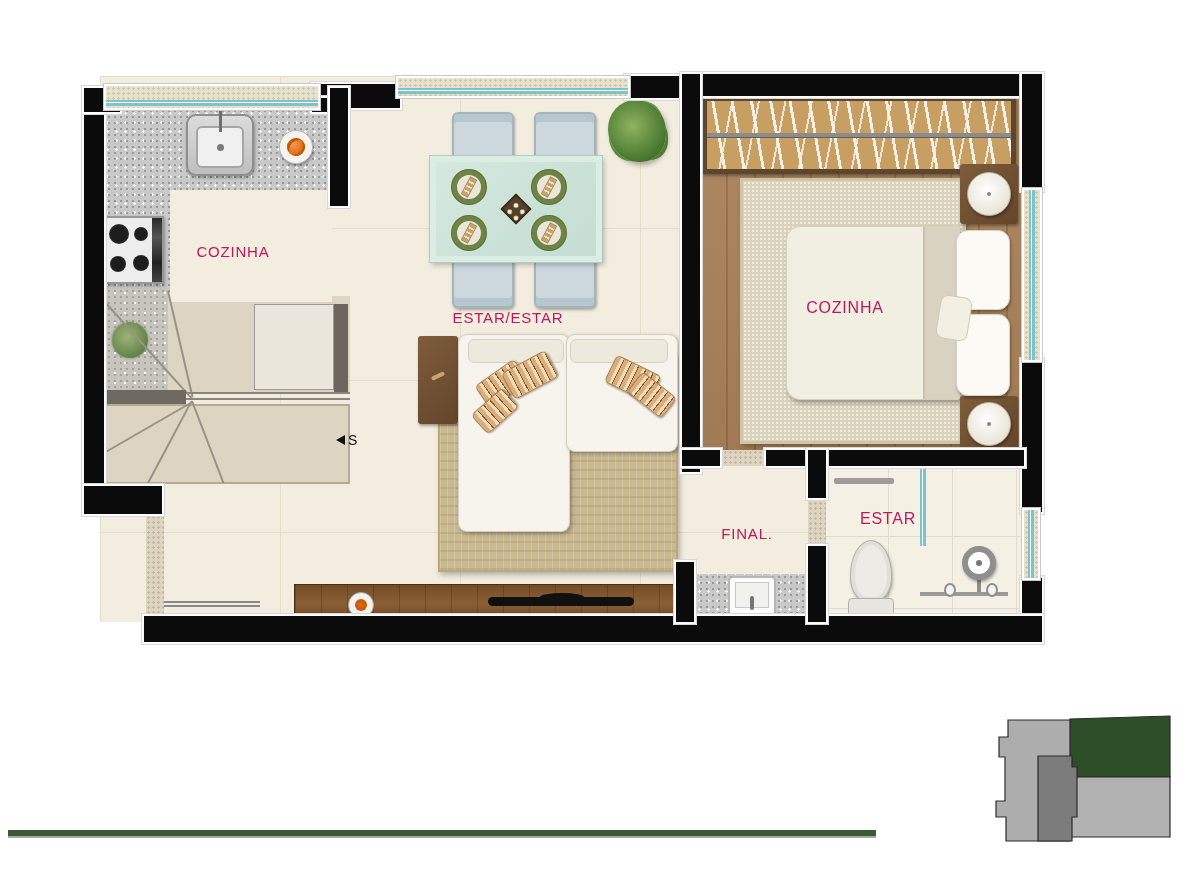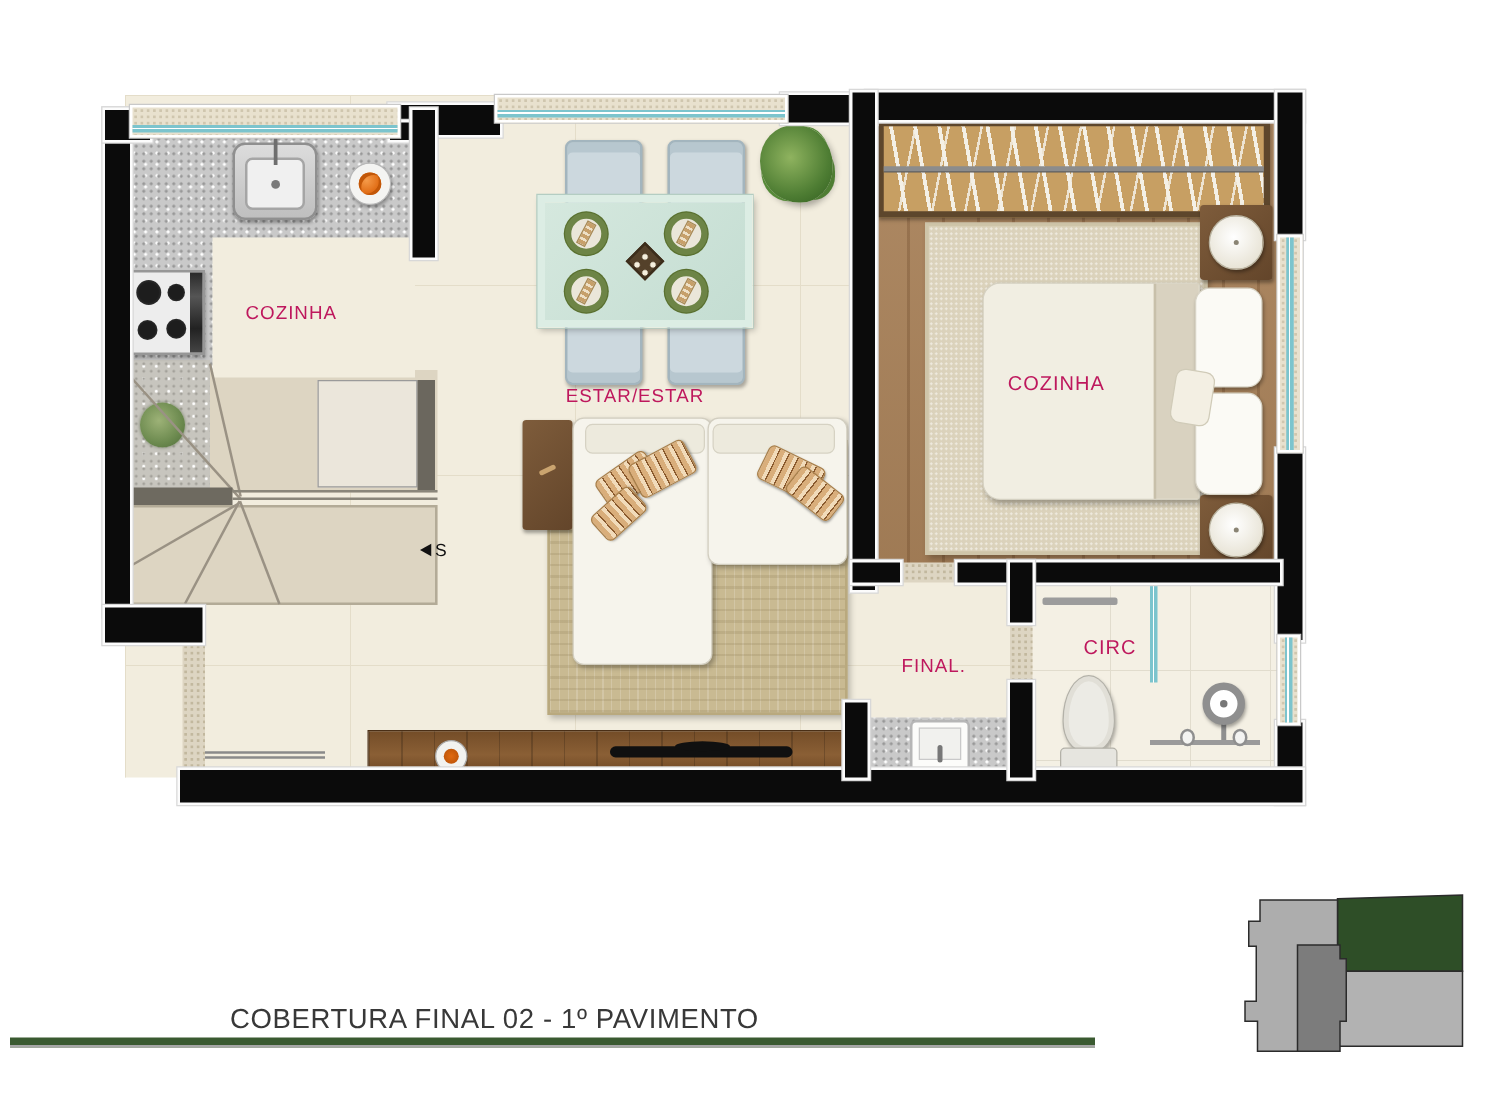--- a/index.html
+++ b/index.html
@@ -245,23 +245,22 @@
     <div class="glassV" style="left:5px;top:0;width:6px;height:170px;"></div>
   </div>
   <div class="window" style="left:1022px;top:508px;width:18px;height:72px;">
     <div class="glassV" style="left:4px;top:0;width:6px;height:68px;"></div>
   </div>
 
   <div class="label" style="left:233px;top:251px;">COZINHA</div>
   <div class="label" style="left:508px;top:317px;">ESTAR/ESTAR</div>
   <div class="label" style="left:845px;top:308px;font-size:16px;">COZINHA</div>
   <div class="label" style="left:747px;top:533px;">FINAL.</div>
-  <div class="label" style="left:888px;top:519px;font-size:16px;">CIRC</div>
-
-  <div style="left:184px;top:802px;font-size:22px;color:#383838;letter-spacing:.5px;z-index:60;white-space:nowrap;">COBERTURA FINAL 02 - 1º PAVIMENTO</div>
+  <div class="label" style="left:888px;top:519px;font-size:16px;">ESTAR</div>
+
   <div style="left:8px;top:830px;width:868px;height:8px;background:#3a5a31;border-bottom:2px solid #a6a6a6;z-index:60;"></div>
 
   <svg class="svgkey" style="left:992px;top:706px;" width="190" height="155" viewBox="0 0 190 155">
     <path d="M78 13 L178 10 L178 71 L78 71 Z" stroke="#2b2b2b" stroke-width="1.2" fill="#2e4e27"></path>
     <path d="M78 71 L178 71 L178 131 L78 131 Z" stroke="#2b2b2b" stroke-width="1.2" fill="#b2b2b2"></path>
     <path d="M16 14 L78 14 L78 135 L14 135 L14 111 L4 111 L4 95 L13 95 L13 51 L7 51 L7 31 L16 31 Z" stroke="#2b2b2b" stroke-width="1.2" fill="#adadad"></path>
     <path d="M46 50 L80 50 L80 61 L85 61 L85 111 L80 111 L80 135 L46 135 Z" stroke="#2b2b2b" stroke-width="1.2" fill="#7c7c7c"></path>
   </svg>
 
 </div>

